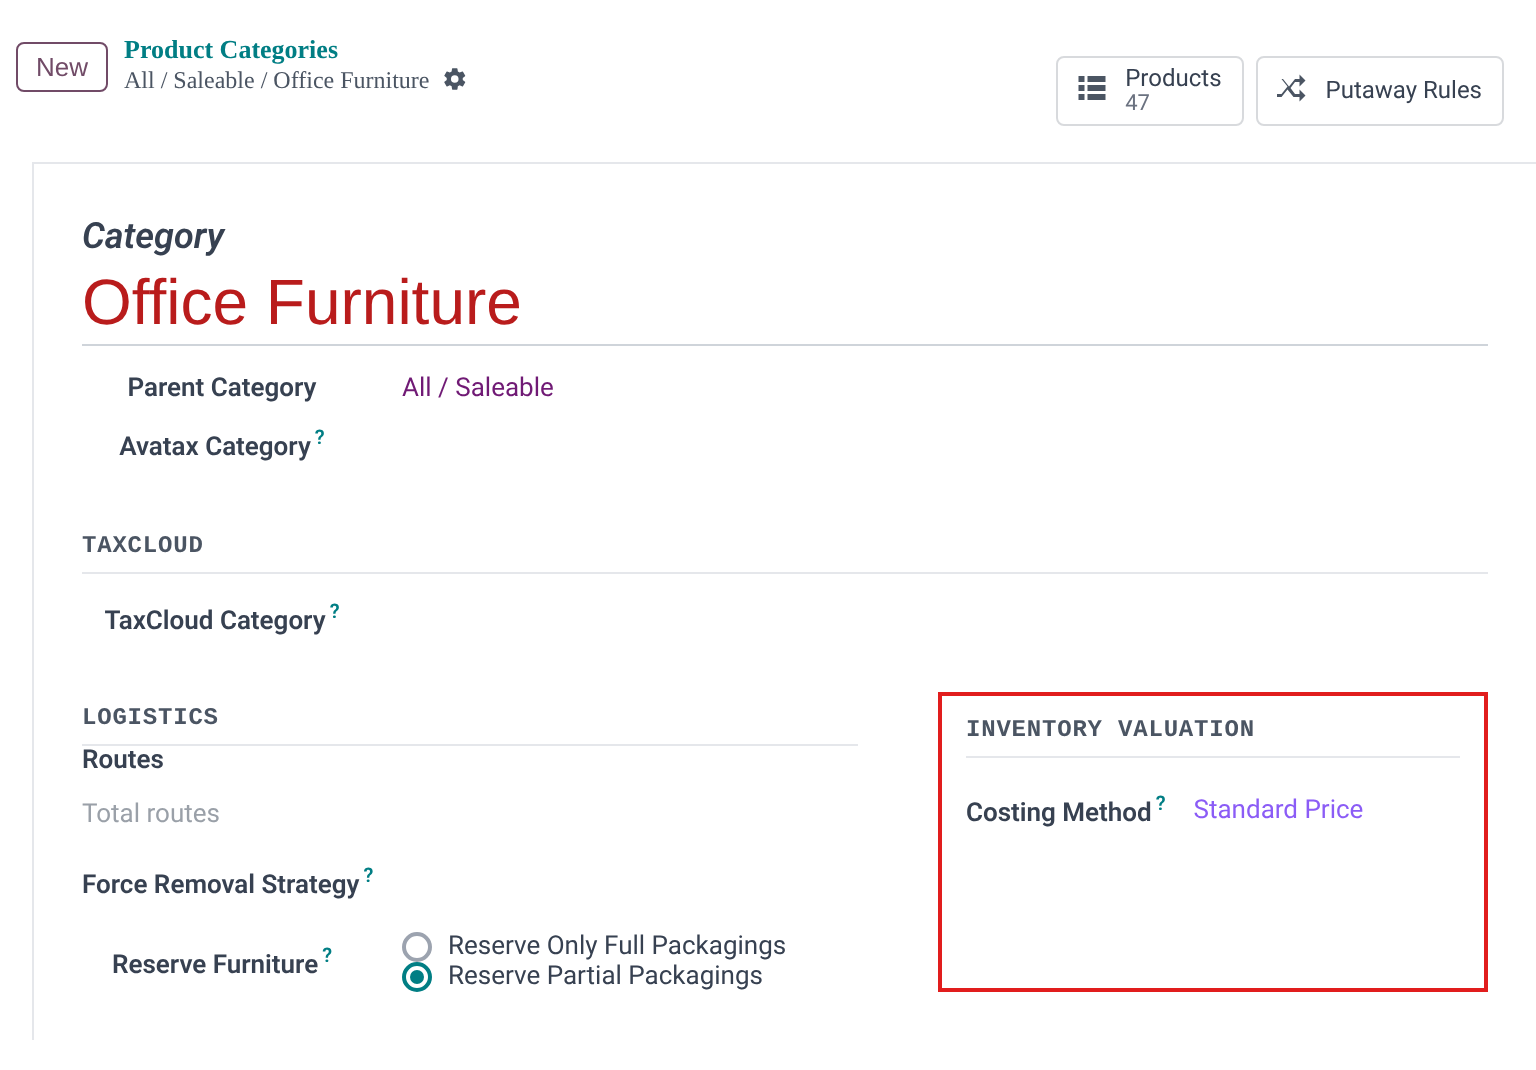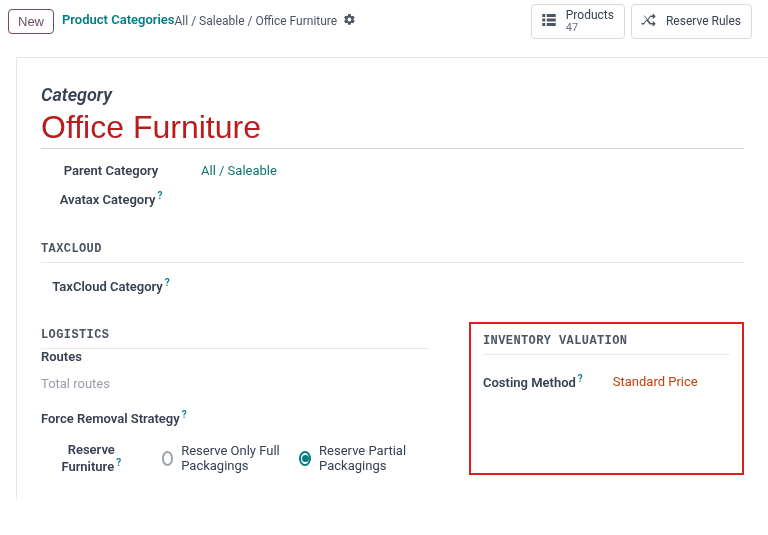--- a/index.html
+++ b/index.html
@@ -25,23 +25,24 @@
     color: #714b67;
     background: #fff;
     border-radius: 4px;
     padding: 4px 9px;
     font-size: 13px;
     cursor: pointer;
     font-weight: 500;
   }
   .breadcrumb-block {
     display: flex;
-    flex-direction: row;
+    flex-direction: column;
     line-height: 1.15;
     flex: 1;
+    font-family: Liberation Serif, serif;
   }
   .breadcrumb-title {
     color: #017e84;
     font-weight: 600;
     font-size: 13px;
     cursor: pointer;
   }
   .breadcrumb-path-row {
     display: flex;
     align-items: center;
@@ -61,20 +62,21 @@
     border: 1px solid #d8dadd;
     border-radius: 4px;
     background: #fff;
     padding: 4px 10px 4px 8px;
     display: flex;
     align-items: center;
     gap: 8px;
     cursor: pointer;
     font-size: 12px;
     color: #374151;
+    margin-top: 24px;
   }
   .stat-btn .ic svg { width: 18px; height: 18px; fill: #4b5563; }
   .stat-btn .txt { display: flex; flex-direction: column; line-height: 1.1; }
   .stat-btn .txt .sub { font-size: 11px; color: #6b7280; }
 
   
   .sheet-outer {
     padding: 16px 0 0 16px;
   }
   .sheet {
@@ -117,21 +119,21 @@
     background: transparent;
   }
 
   .row {
     display: flex;
     align-items: center;
     margin-top: 14px;
     gap: 20px;
   }
   .row .field-label { width: 140px; }
-  .row .val { color: #0f766e; font-size: 13px; }
+  .row .val { color: #701a75; font-size: 13px; }
 
   .section-title {
     font-size: 12px;
     font-weight: 700;
     letter-spacing: 0.4px;
     color: #4b5563;
     margin-top: 34px;
     padding-bottom: 6px;
     border-bottom: 1px solid #e5e7eb;
     font-family: Liberation Mono, monospace;
@@ -163,21 +165,21 @@
   }
 
   .radio-row {
     display: flex;
     align-items: center;
     gap: 20px;
     margin-top: 16px;
   }
   .radio-options {
     display: flex;
-    flex-direction: row;
+    flex-direction: column;
     gap: 0;
   }
   .radio-opt {
     display: flex;
     align-items: center;
     gap: 8px;
     font-size: 13px;
     color: #374151;
     cursor: pointer;
   }
@@ -200,21 +202,21 @@
   }
 
   .iv-row {
     display: flex;
     align-items: center;
     margin-top: 18px;
     gap: 10px;
     font-size: 13px;
   }
   .iv-row .field-label { width: auto; }
-  .iv-row .val { color: #c2410c; margin-left: 20px; }
+  .iv-row .val { color: #8b5cf6; margin-left: 4px; }
 </style>
 </head>
 <body>
 
 <div class="topbar">
   <button class="new-btn">New</button>
   <div class="breadcrumb-block">
     <span class="breadcrumb-title">Product Categories</span>
     <div class="breadcrumb-path-row">
       <span>All / Saleable / Office Furniture</span>
@@ -243,21 +245,21 @@
         <span class="sub">47</span>
       </span>
     </div>
     <div class="stat-btn">
       <span class="ic">
         <svg viewBox="0 0 24 24">
             <path d="M17 3l4 4-4 4V8h-3l-3 4 3 4h3v-3l4 4-4 4v-3h-4l-4-5-4 5H2v-2h3l4-5-4-5H2V6h4l4 5 4-5h3V3z"></path>
           </svg>
       </span>
       <span class="txt">
-        <span>Reserve Rules</span>
+        <span>Putaway Rules</span>
       </span>
     </div>
   </div>
 </div>
 
 <div class="sheet-outer">
   <div class="sheet">
 
     <div class="category-label">Category</div>
     <input class="category-name-input" value="Office Furniture" style="">

